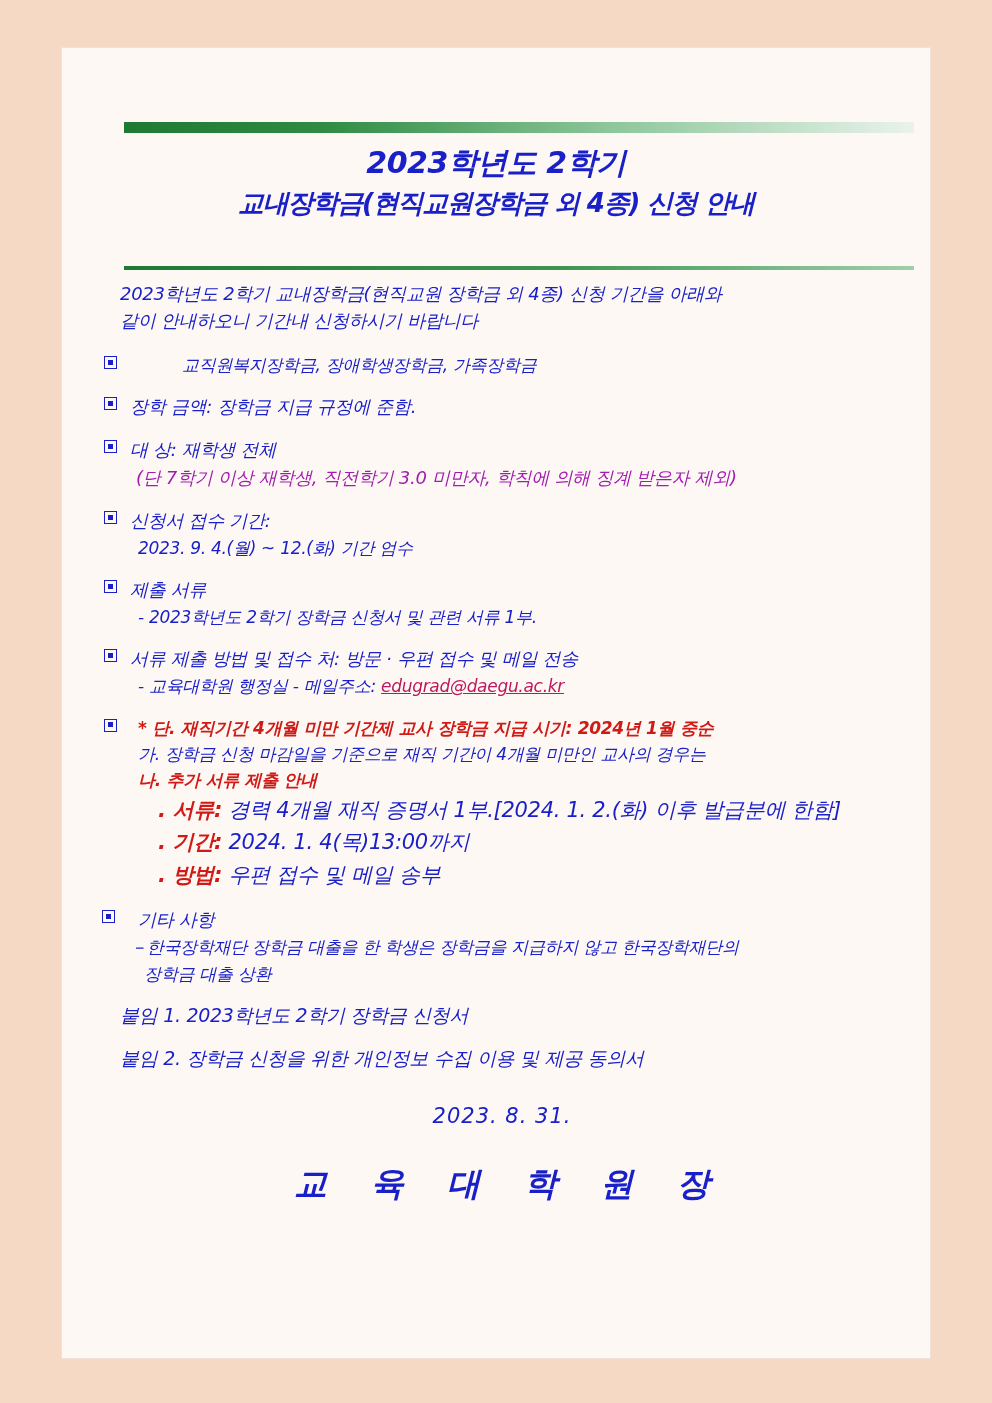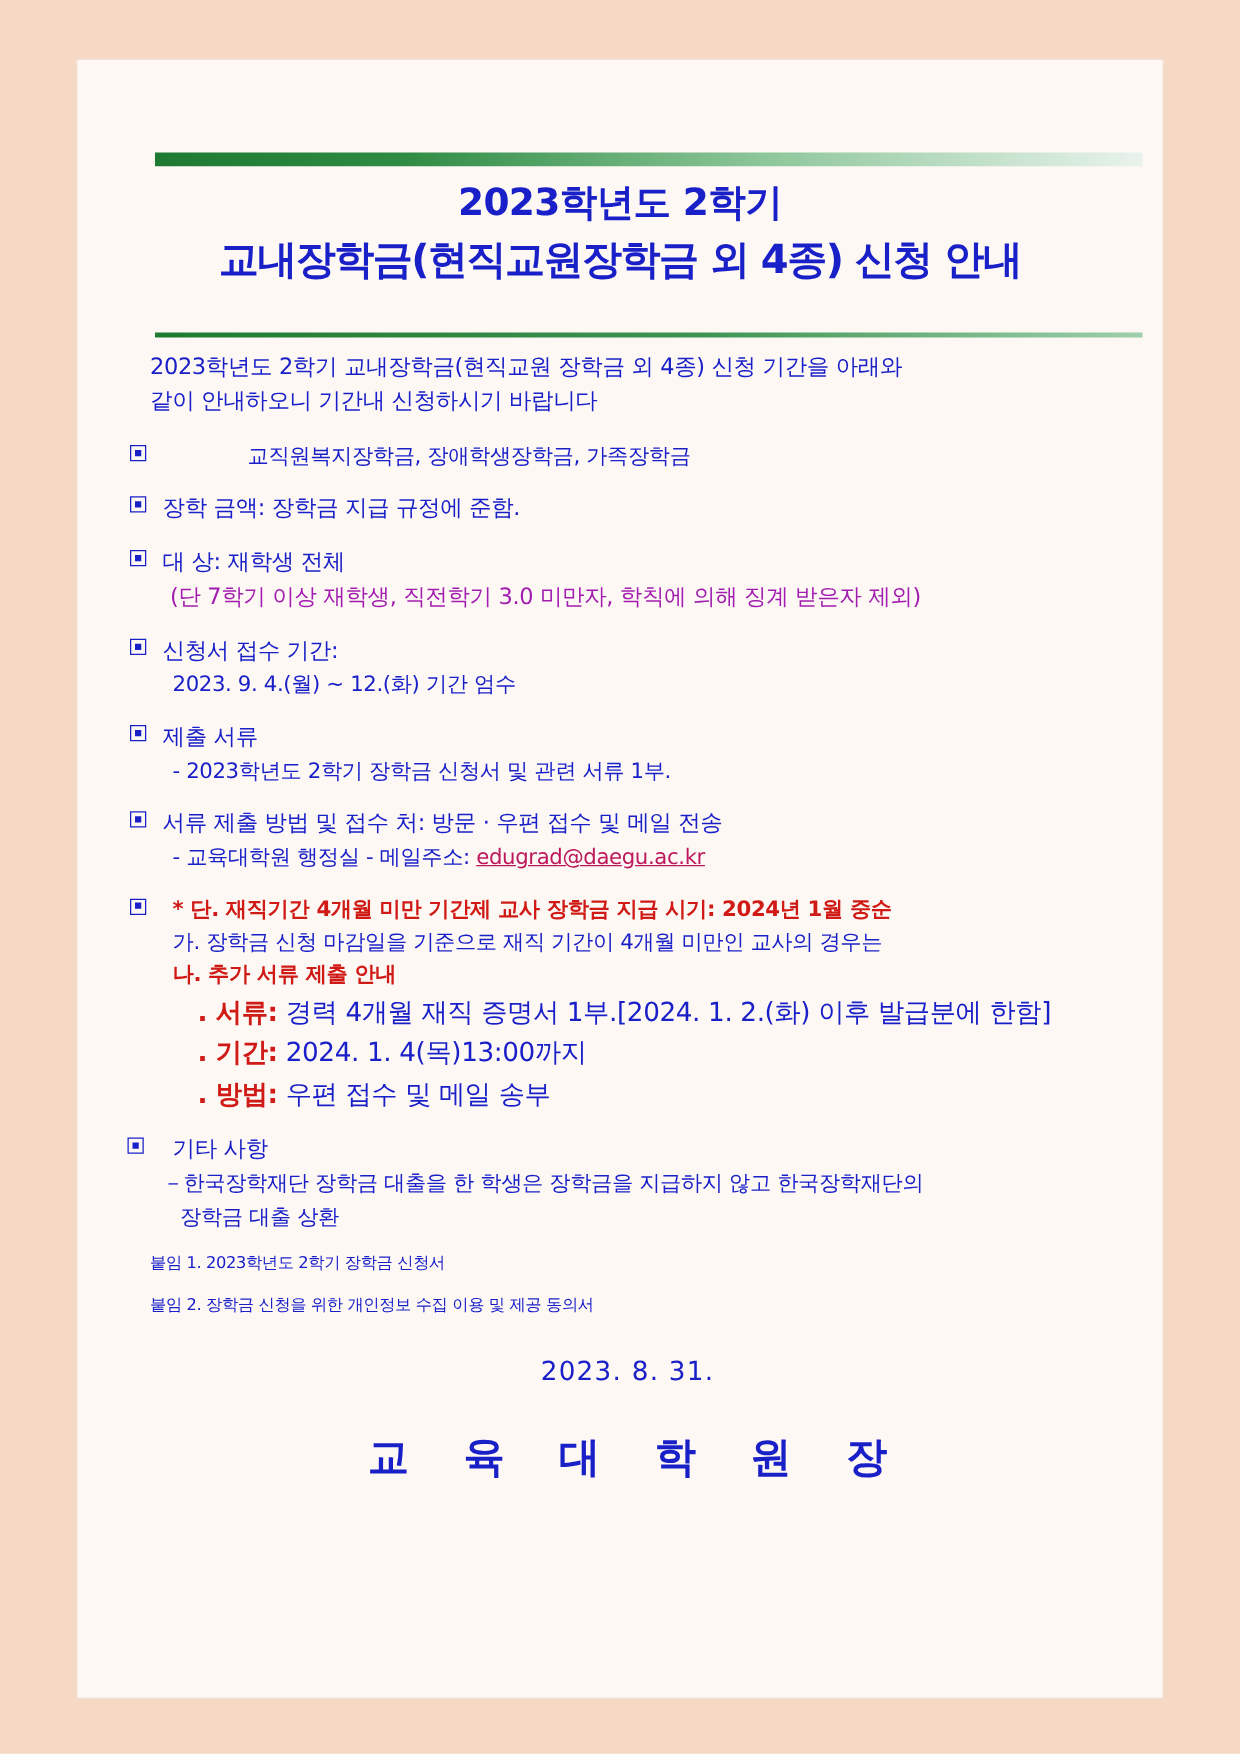--- a/index.html
+++ b/index.html
@@ -20,20 +20,21 @@
     width: 868px;
     height: 1310px;
     background: #fdf8f4;
     box-shadow: 0 0 0 1px #f0e2d8;
   }
   .inner {
     position: relative;
     width: 100%;
     height: 100%;
     padding: 0;
+    font-style: italic;
   }
   .topbar {
     position: absolute;
     left: 62px;
     top: 74px;
     width: 790px;
     height: 11px;
     background: linear-gradient(to right, #1e7a32 0%, #2e8b43 25%, #8ec79b 62%, #e9f3ec 100%);
   }
   .title-block {
@@ -45,21 +46,21 @@
   }
   .title1 {
     color: #1a20c8;
     font-size: 30px;
     font-weight: bold;
     letter-spacing: -0.5px;
     line-height: 1.3;
   }
   .title2 {
     color: #1a20c8;
-    font-size: 32px;
+    font-size: 26px;
     font-weight: bold;
     letter-spacing: -1.2px;
     line-height: 1.35;
     margin-top: 4px;
   }
   .underbar {
     position: absolute;
     left: 62px;
     top: 218px;
     width: 790px;
@@ -114,40 +115,40 @@
   }
   .sub2 {
     margin-left: 28px;
     font-size: 21px;
   }
   .sub3 {
     margin-left: 52px;
     font-size: 17px;
   }
   .indent-cont {
-    margin-left: 68px;
+    margin-left: 52px;
     font-size: 17px;
   }
   .redbold {
     color: #d01a16;
     font-weight: bold;
   }
   .paren-red {
     color: #a21caf;
     margin-left: 6px;
     font-size: 18px;
   }
   .mail {
     color: #be185d;
     text-decoration: underline;
   }
   .attach {
     margin-left: 28px;
     margin-top: 14px;
-    font-size: 13px;
+    font-size: 19px;
   }
   .date {
     margin-top: 26px;
     text-align: center;
     font-size: 21px;
     letter-spacing: 1px;
   }
   .signer {
     margin-top: 26px;
     text-align: center;

